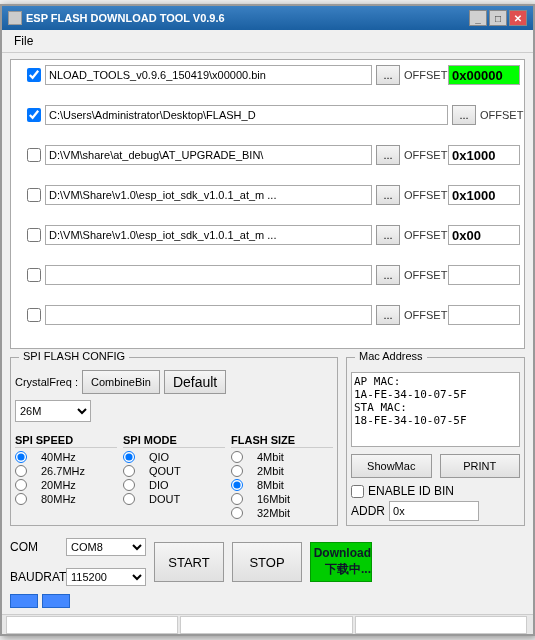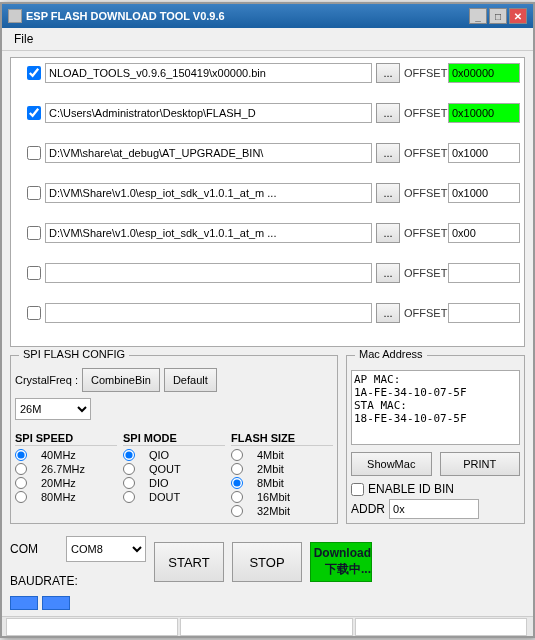--- a/index.html
+++ b/index.html
@@ -118,22 +118,23 @@
       color: #333;
       width: 40px;
       text-align: right;
       flex-shrink: 0;
     }
     .offset-input {
       width: 72px;
       height: 20px;
       border: 1px solid #aaa;
       padding: 1px 3px;
-      font-size: 11px;
+      font-size: 13px;
       flex-shrink: 0;
+      font-weight: bold;
     }
     .offset-input.green-bg {
       background: #00ff00;
       color: black;
     }
     
     .bottom-section {
       display: flex;
       gap: 8px;
     }
@@ -181,21 +182,21 @@
       border: 1px solid #999;
       padding: 2px 8px;
       font-size: 11px;
       cursor: pointer;
       height: 24px;
     }
     .default-btn {
       background: linear-gradient(to bottom, #f5f5f5, #e0e0e0);
       border: 1px solid #999;
       padding: 2px 8px;
-      font-size: 11px;
+      font-size: 14px;
       cursor: pointer;
       height: 24px;
     }
     .select-control {
       height: 22px;
       border: 1px solid #aaa;
       font-size: 11px;
       background: white;
       cursor: pointer;
     }
@@ -289,21 +290,21 @@
       display: flex;
       align-items: center;
       gap: 4px;
     }
     .com-label {
       width: 52px;
       font-size: 12px;
     }
     .com-select {
       width: 80px;
-      height: 26px;
+      height: 18px;
       border: 1px solid #aaa;
       font-size: 11px;
       background: white;
     }
     .start-btn {
       background: linear-gradient(to bottom, #f5f5f5, #e0e0e0);
       border: 1px solid #999;
       width: 70px;
       height: 40px;
       font-size: 13px;
@@ -388,21 +389,20 @@
         <button class="browse-btn">...</button>
         <span class="offset-label">OFFSET</span>
         <input class="offset-input green-bg" type="text" value="0x00000" style="">
       </div>
 
       <div class="file-row">
         <input type="checkbox" checked="" style="">
         <input class="file-path-input" type="text" value="C:\Users\Administrator\Desktop\FLASH_D" style="">
         <button class="browse-btn">...</button>
         <span class="offset-label">OFFSET</span>
-        <input class="offset-input green-bg" type="text" value="0x10000" style="">
       </div>
 
       <div class="file-row">
         <input type="checkbox" style="">
         <input class="file-path-input" type="text" value="D:\VM\share\at_debug\AT_UPGRADE_BIN\" style="">
         <button class="browse-btn">...</button>
         <span class="offset-label">OFFSET</span>
         <input class="offset-input" type="text" value="0x1000" style="">
       </div>
 
@@ -549,20 +549,25 @@
           <span class="com-label">COM</span>
           <select class="com-select">
             <option>COM8</option>
             <option>COM1</option>
             <option>COM2</option>
             <option>COM3</option>
           </select>
         </div>
         <div class="baud-row">
           <span class="com-label">BAUDRATE:</span>
+          <select class="com-select">
+            <option>115200</option>
+            <option>9600</option>
+            <option>57600</option>
+          </select>
         </div>
       </div>
       <button class="start-btn">START</button>
       <button class="stop-btn">STOP</button>
       <button class="download-btn">
         <div>Download</div>
         <div>下载中...</div>
       </button>
     </div>
 

